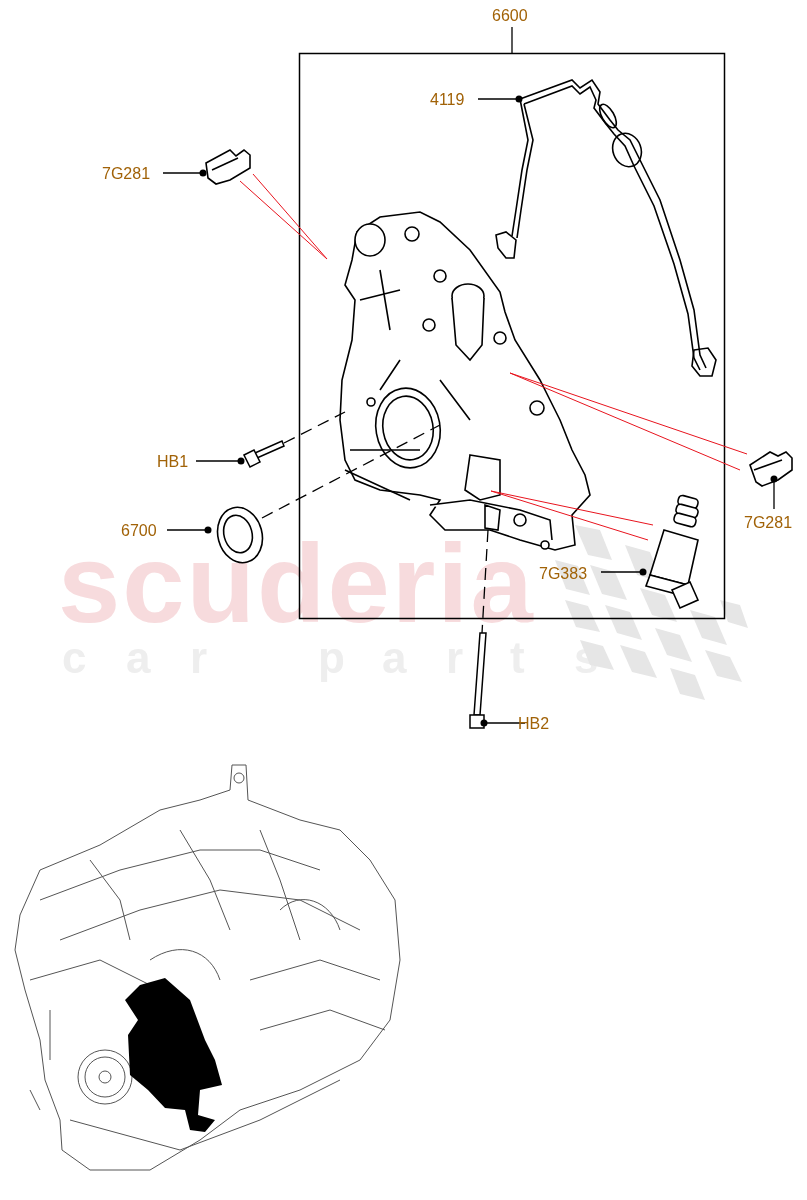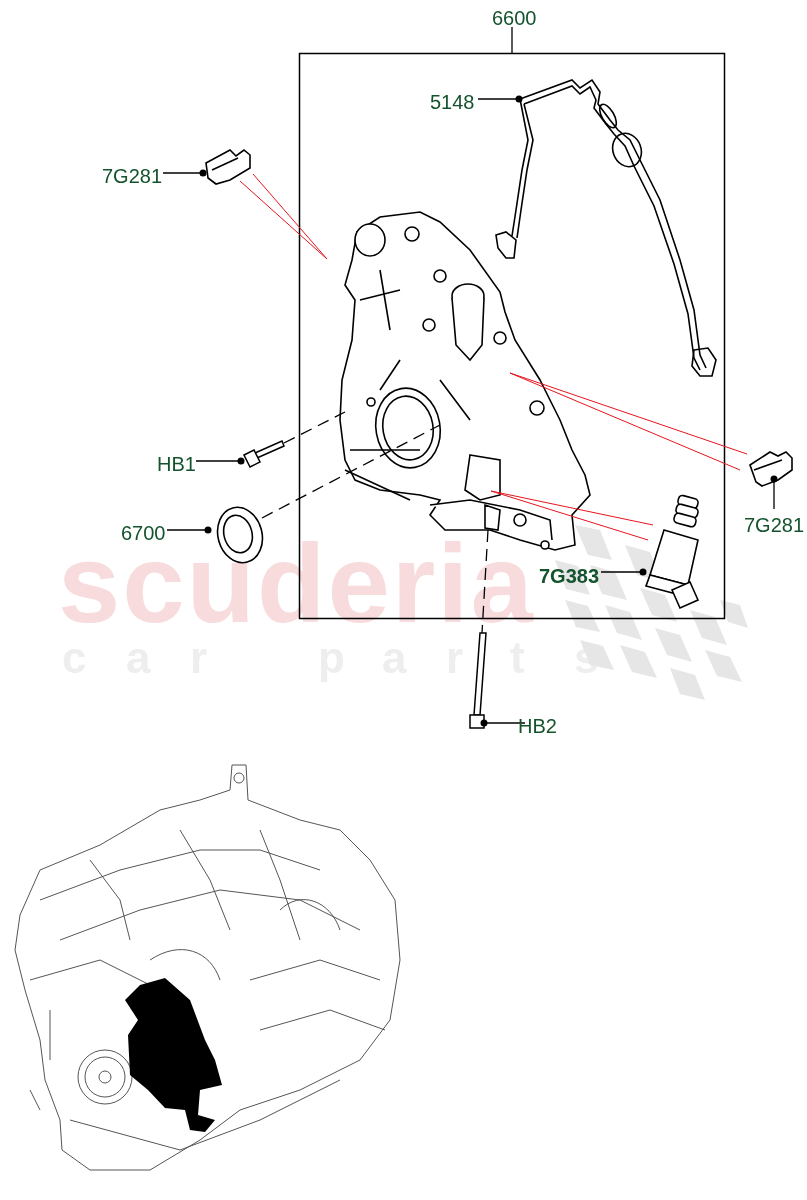--- a/index.html
+++ b/index.html
@@ -2,21 +2,21 @@
 <html><head>
 <meta charset="utf-8">
 <style>
   html, body { margin: 0; padding: 0; background: #ffffff; }
   body { width: 807px; height: 1200px; position: relative; overflow: hidden; font-family: "Liberation Sans", sans-serif; }
   .canvas { position: absolute; left: 0; top: 0; width: 807px; height: 1200px; }
   .wm-main { position: absolute; left: 58px; top: 528px; font-family: "Liberation Sans", sans-serif; font-weight: bold; font-size: 112px; letter-spacing: 2px; color: #f7dbdd; line-height: 1; }
   .wm-sub { position: absolute; left: 62px; top: 636px; font-family: "Liberation Sans", sans-serif; font-weight: bold; font-size: 44px; color: #eeeeee; line-height: 1; word-spacing: 0; }
   .wm-sub span { display: inline-block; width: 64px; text-align: left; }
   .wm-sub span.gap { width: 128px; }
-  .callout { position: absolute; font-family: "Liberation Sans", sans-serif; font-size: 20px; color: #14532d; line-height: 1; white-space: nowrap; }
+  .callout { position: absolute; font-family: "Liberation Sans", sans-serif; font-size: 16px; color: #a16207; line-height: 1; white-space: nowrap; }
   svg { position: absolute; left: 0; top: 0; }
 </style>
 </head>
 <body>
 
 <div class="canvas">
 
   <div class="wm-main">scuderia</div>
   <div class="wm-sub">
     <span>c</span><span>a</span><span class="gap">r</span><span>p</span><span>a</span><span>r</span><span>t</span><span>s</span>
@@ -150,20 +150,20 @@
       <path d="M90,860 L120,900 L130,940 M180,830 L210,880 L230,930 M260,830 L280,880 L300,940"></path>
       <path d="M30,980 L100,960 L160,990 M250,980 L320,960 L380,980 M260,1030 L330,1010 L385,1030"></path>
       <path d="M150,960 C180,940 210,950 220,980 M280,910 C300,890 330,900 340,930"></path>
       <path d="M70,1120 L180,1150 L260,1120 L340,1080"></path>
       <path d="M50,1010 L50,1060 M30,1090 L40,1110"></path>
     </g>
     <path d="M140,985 L165,978 L190,1000 L205,1040 L215,1060 L222,1085 L200,1090 L198,1115 L215,1120 L205,1132 L190,1130 L185,1110 L165,1108 L148,1090 L130,1075 L128,1035 L138,1020 L125,1000 Z" fill="#000"></path>
   </svg>
 
   <div class="callout" style="left:492px; top:8px;">6600</div>
-  <div class="callout" style="left:430px; top:92px;">5148</div>
+  <div class="callout" style="left:430px; top:92px;">4119</div>
   <div class="callout" style="left:102px; top:166px;">7G281</div>
   <div class="callout" style="left:157px; top:454px;text-align:right;">HB1</div>
   <div class="callout" style="left:121px; top:523px;">6700</div>
   <div class="callout" style="left:744px; top:515px;">7G281</div>
-  <div class="callout" style="left:539px; top:566px;font-weight:bold;">7G383</div>
+  <div class="callout" style="left:539px; top:566px;">7G383</div>
   <div class="callout" style="left:518px; top:716px;">HB2</div>
 </div>
 
 </body></html>

